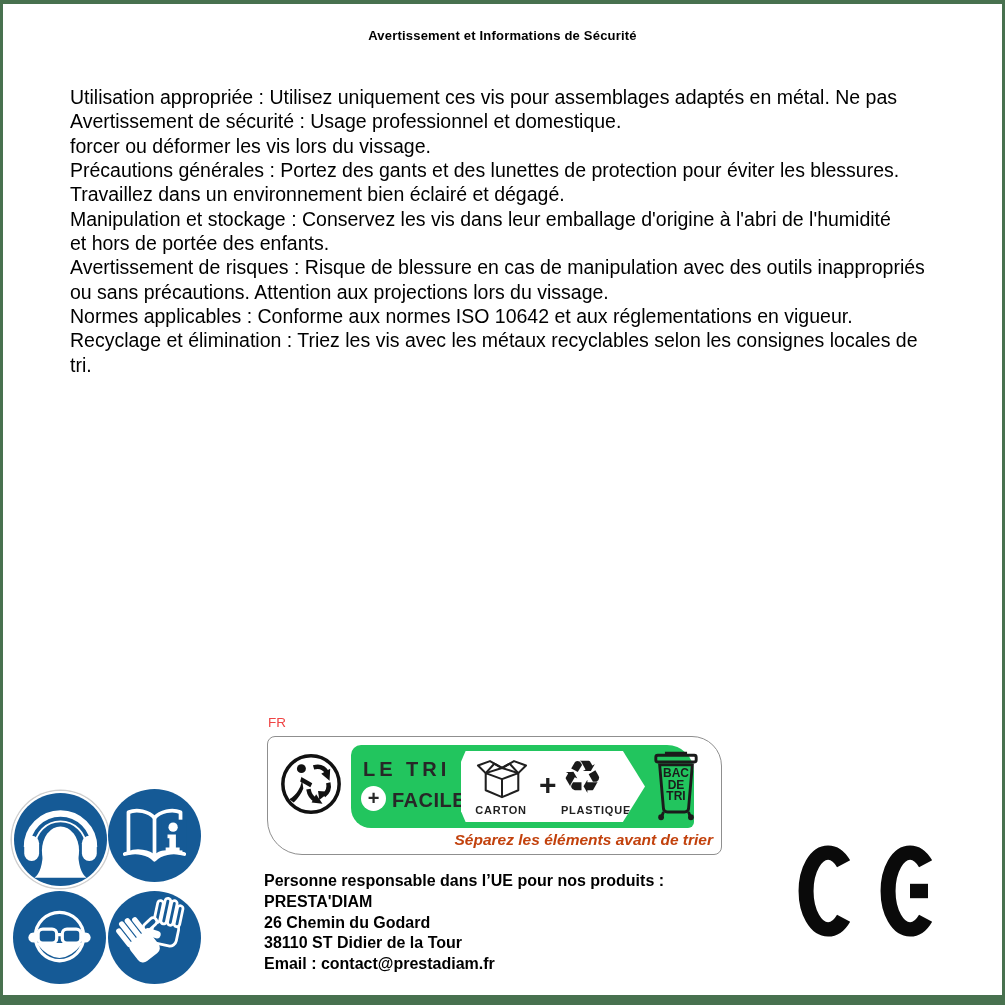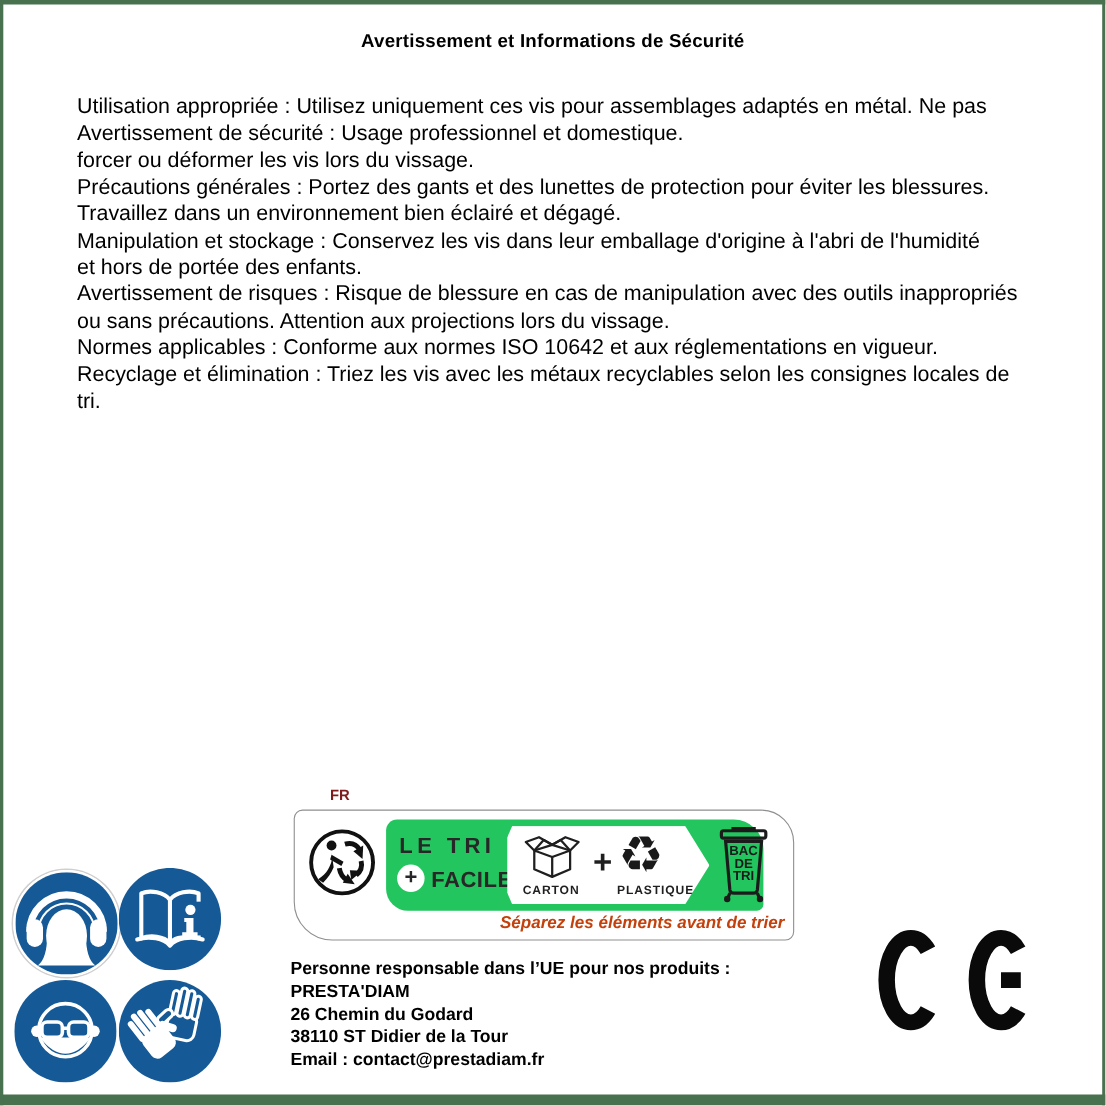--- a/index.html
+++ b/index.html
@@ -2,31 +2,31 @@
 <html><head>
 <meta charset="utf-8">
 <style>
   html,body{margin:0;padding:0;background:#fff;}
   .page{
     position:relative;width:1005px;height:1005px;background:#ffffff;overflow:hidden;
     font-family:"Liberation Sans","DejaVu Sans",sans-serif;color:#000;
     box-shadow: inset 0 4px 0 #48714F, inset 3px 0 0 #48714F, inset -3px 0 0 #48714F, inset 0 -10px 0 #48714F;
   }
   .abs{position:absolute;}
-  .doc-title{left:0;top:28px;width:1005px;text-align:center;font-size:17px;font-weight:bold;letter-spacing:.2px;}
+  .doc-title{left:0;top:28px;width:1005px;text-align:center;font-size:13px;font-weight:bold;letter-spacing:.2px;}
   .body-text{left:70px;top:85px;width:895px;font-size:19.5px;line-height:24.35px;}
   .body-text div{white-space:nowrap;}
 
   
   .picto{width:93px;height:93px;border-radius:50%;}
   .picto svg{display:block;width:100%;height:100%;}
   .ring{border:2px solid #fff;box-shadow:0 0 0 1.5px #cfcfcf;border-radius:50%;}
 
   
-  .fr-code{left:268px;top:715px;font-size:13.5px;font-weight:bold;color:#7f1d1d;margin-left:32px;}
+  .fr-code{left:268px;top:715px;font-size:13.5px;font-weight:normal;color:#ef4444;}
   .label-box{left:267px;top:736px;width:455px;height:119px;background:#fff;border:1.5px solid #8f8f8f;
     border-radius:8px 30px 8px 35px;box-sizing:border-box;}
   .band{position:absolute;left:83px;top:8px;width:343px;height:83px;background:#22c55e;border-radius:10px 27px 6px 20px;}
   .letri{position:absolute;left:12px;top:13px;font-size:20px;font-weight:bold;color:#272727;letter-spacing:4px;white-space:nowrap;}
   .plus-circle{position:absolute;left:10px;top:41px;width:25px;height:25px;border-radius:50%;background:#fff;
     text-align:center;line-height:25px;font-size:20px;font-weight:bold;color:#272727;}
   .facile{position:absolute;left:41px;top:44px;font-size:20px;font-weight:bold;color:#272727;letter-spacing:.5px;white-space:nowrap;}
   .white-arrow{position:absolute;left:110px;top:6px;width:184px;height:71px;background:#fff;
     clip-path:polygon(2.5% 0,88% 0,100% 50%,88% 100%,2.5% 100%,0 85%,0 15%);}
   .mat-label{position:absolute;top:53px;font-size:11px;font-weight:bold;color:#1f1f1f;letter-spacing:.8px;text-align:center;}

